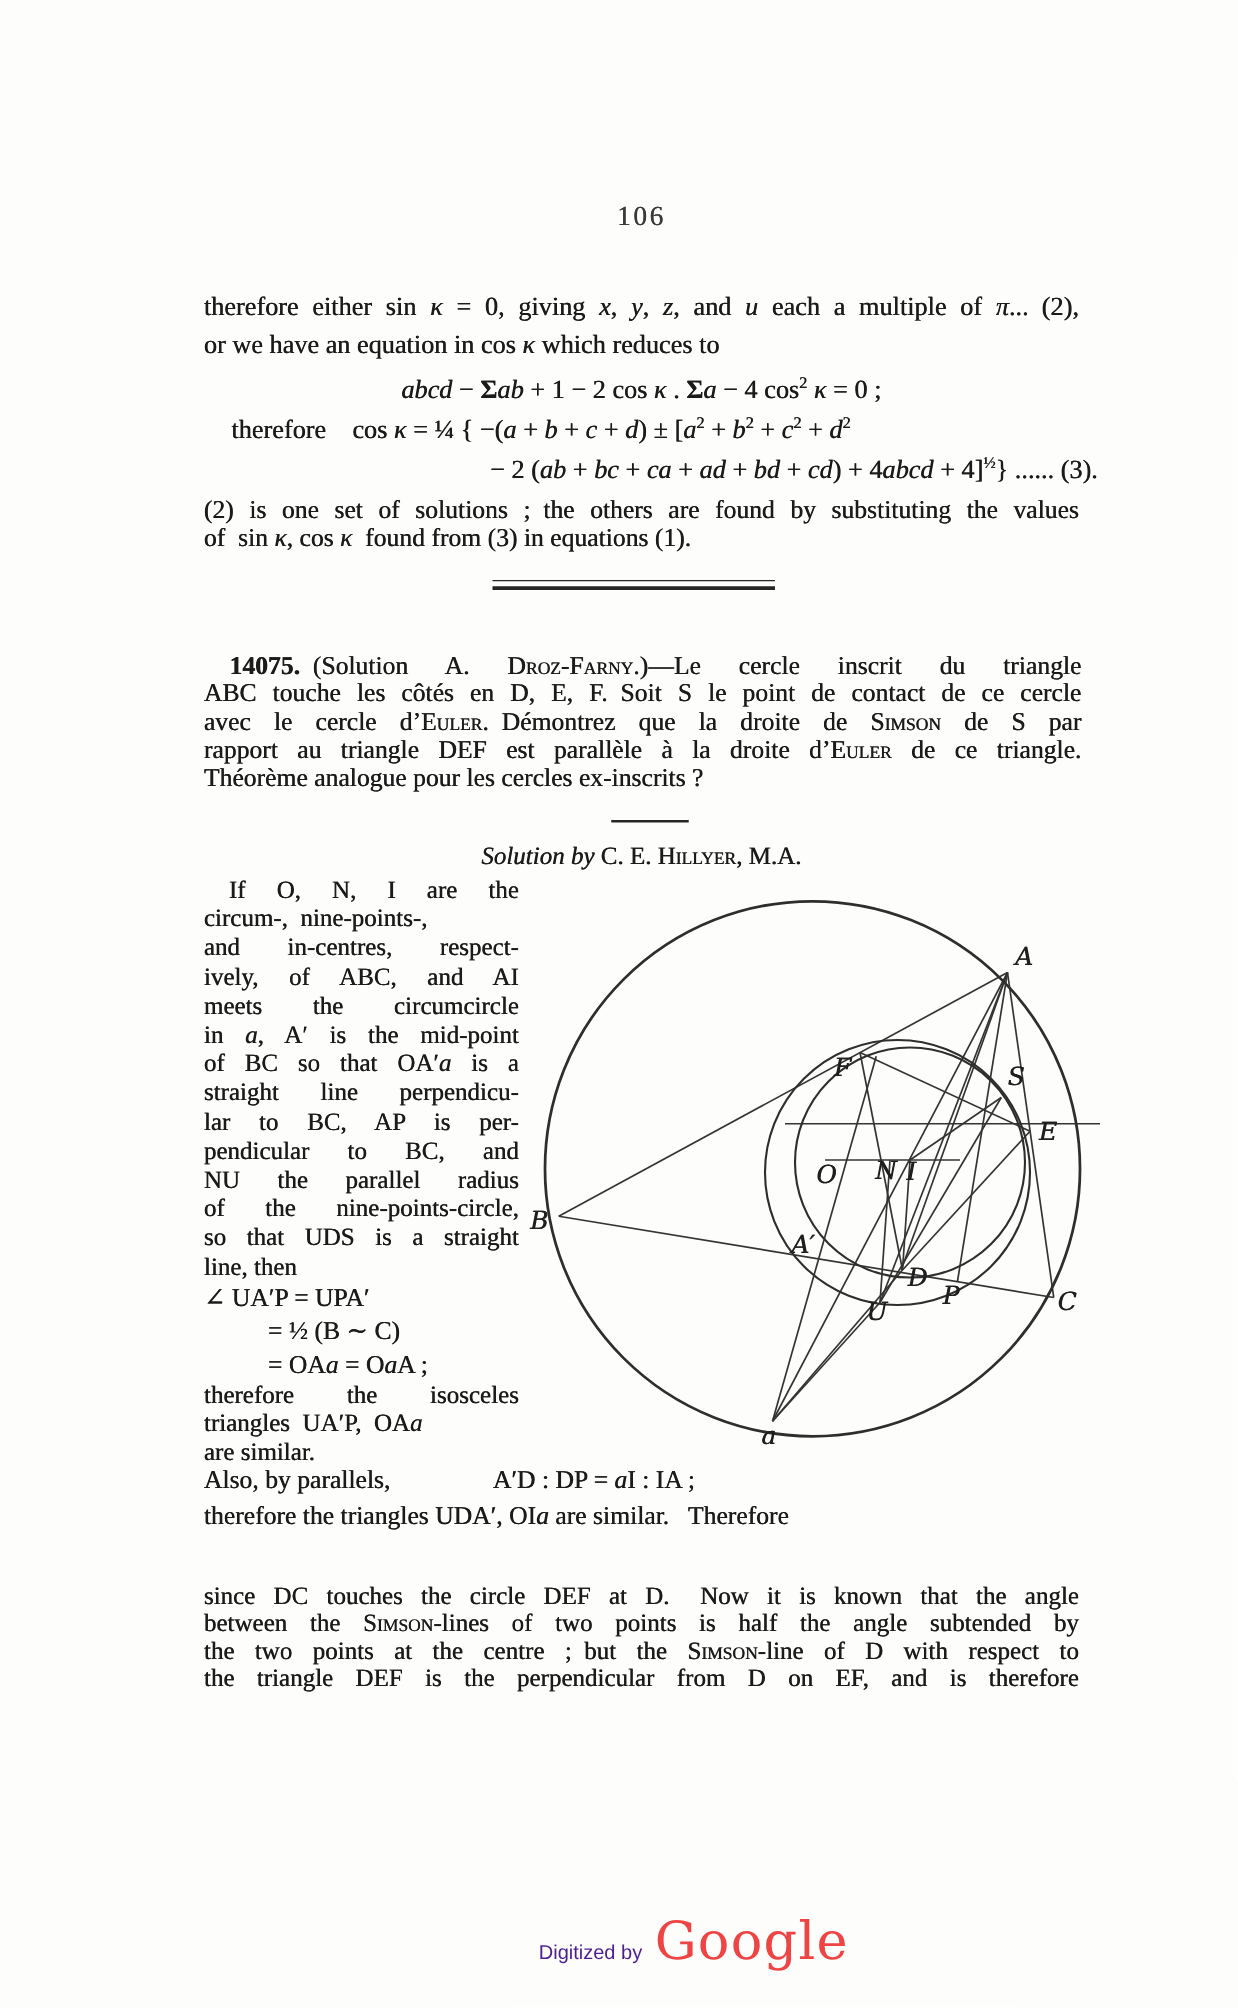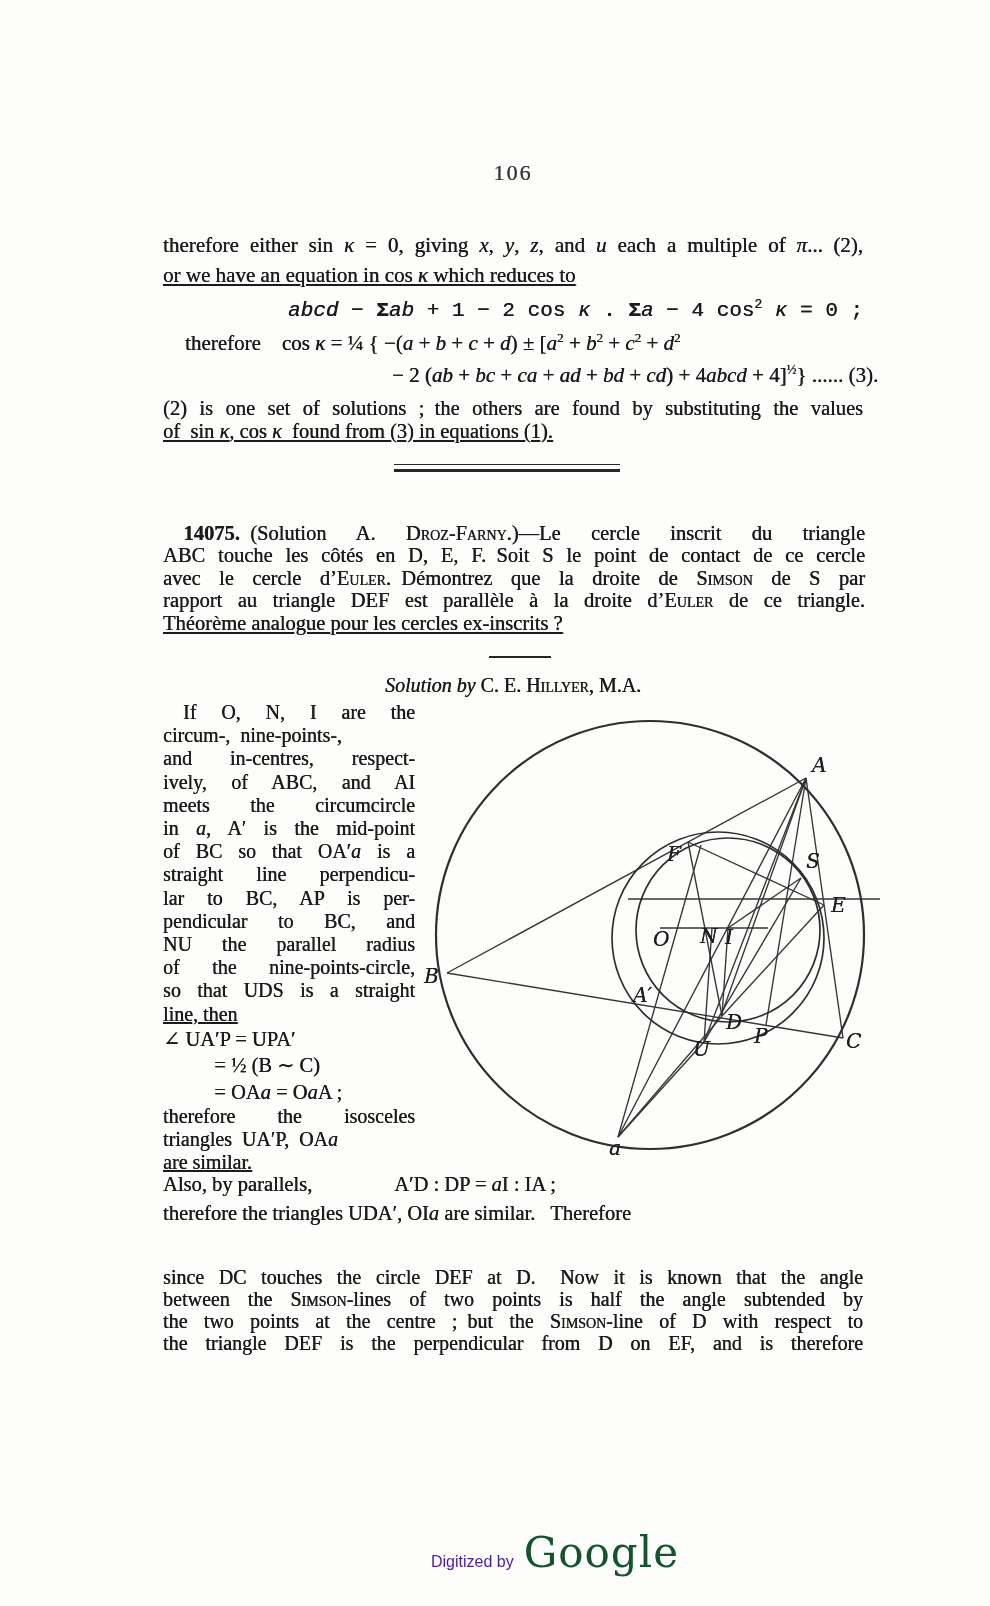--- a/index.html
+++ b/index.html
@@ -4,48 +4,48 @@
 <style>
   html,body{margin:0;padding:0;background:#ffffff;}
   .page{
     position:relative;width:990px;height:1606px;background:#fdfdfb;
     font-family:"Liberation Serif","DejaVu Serif",serif;color:#1b1b1b;overflow:hidden;
     text-shadow:0.35px 0 0 currentColor;
   }
   .abs{position:absolute;}
   .pagenum{top:160px;left:163px;width:700px;text-align:center;font-size:22px;color:#3a3a3a;letter-spacing:2px;}
   .intro{top:230px;left:163px;width:700px;font-size:21px;line-height:30px;}
-  .eq1{top:299px;left:163px;width:700px;text-align:right;font-size:21px;font-family:Liberation Mono, monospace;}
+  .eq1{top:299px;left:163px;width:700px;text-align:center;font-size:21px;}
   .eq2a{top:331px;left:185px;font-size:21px;}
   .eq2b{top:363px;left:392px;font-size:21px;}
   .closing{top:397px;left:163px;width:700px;font-size:20.5px;line-height:22.5px;}
   .dblrule{top:464px;left:394px;width:226px;height:4px;border-top:1.8px solid #262626;border-bottom:3px solid #262626;}
   .problem{top:522px;left:163px;width:702px;font-size:20.5px;line-height:22.4px;}
   .srule{top:656px;left:489px;width:62px;height:0;border-top:2.2px solid #262626;}
   .byline{top:674px;left:163px;width:700px;text-align:center;font-size:20px;}
   .colA{top:701px;left:163px;width:252px;font-size:20px;line-height:23.2px;}
   .colM{top:1026px;left:163px;width:300px;font-size:20.5px;line-height:26.4px;}
   .colB{top:1105px;left:163px;width:252px;font-size:20px;line-height:22.8px;}
   .figwrap{top:690px;left:413px;width:477px;height:470px;}
   .also{top:1173px;left:163px;width:700px;font-size:20.5px;}
   .thf{top:1202px;left:163px;width:700px;font-size:20.5px;}
   .eqc{top:1234px;left:163px;width:700px;text-align:center;font-size:21px;}
   .final{top:1266px;left:163px;width:700px;font-size:20px;line-height:22px;}
   .footer{top:1528px;left:0;width:990px;display:flex;justify-content:center;align-items:baseline;gap:10px;
           transform:translateX(60px);text-shadow:none;}
   .digitized{font-family:"Liberation Sans","DejaVu Sans",sans-serif;font-size:16px;color:#4c1d95;}
-  .glogo{font-family:"DejaVu Serif","Liberation Serif",serif;font-size:42px;color:#14532d;letter-spacing:1px;}
+  .glogo{font-family:"DejaVu Serif","Liberation Serif",serif;font-size:42px;color:#ef4444;letter-spacing:1px;}
   
   .i{font-style:italic;}
   .b{font-weight:bold;}
   .sc{font-variant:small-caps;}
   .sup{font-size:62%;vertical-align:super;line-height:0;}
   
   .just > div{text-align:justify;text-align-last:justify;}
-  .just > div.nj{text-align:center;text-align-last:left;text-decoration:underline;}
+  .just > div.nj{text-align:center;text-align-last:left;}
   
   .fc{fill:none;stroke:#2e2e2e;}
   .fl{stroke:#343434;stroke-width:1.35;}
   .ft{font-family:"DejaVu Serif","Liberation Serif",serif;font-style:italic;font-size:20px;fill:#1f1f1f;}
 </style>
 </head>
 <body>
 
 <div class="page">
 

